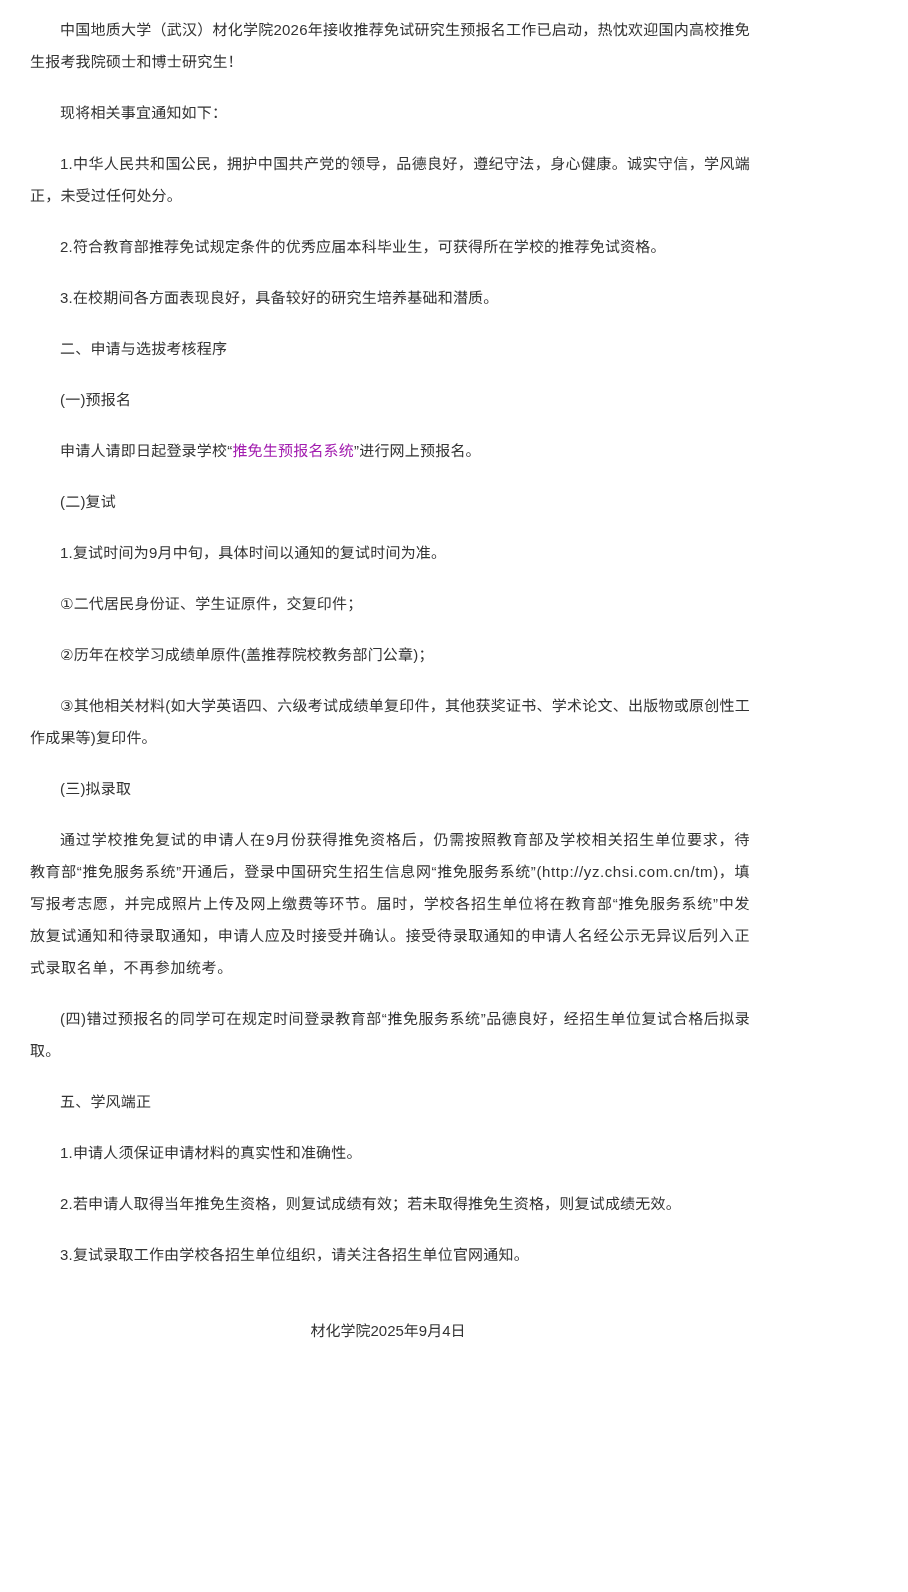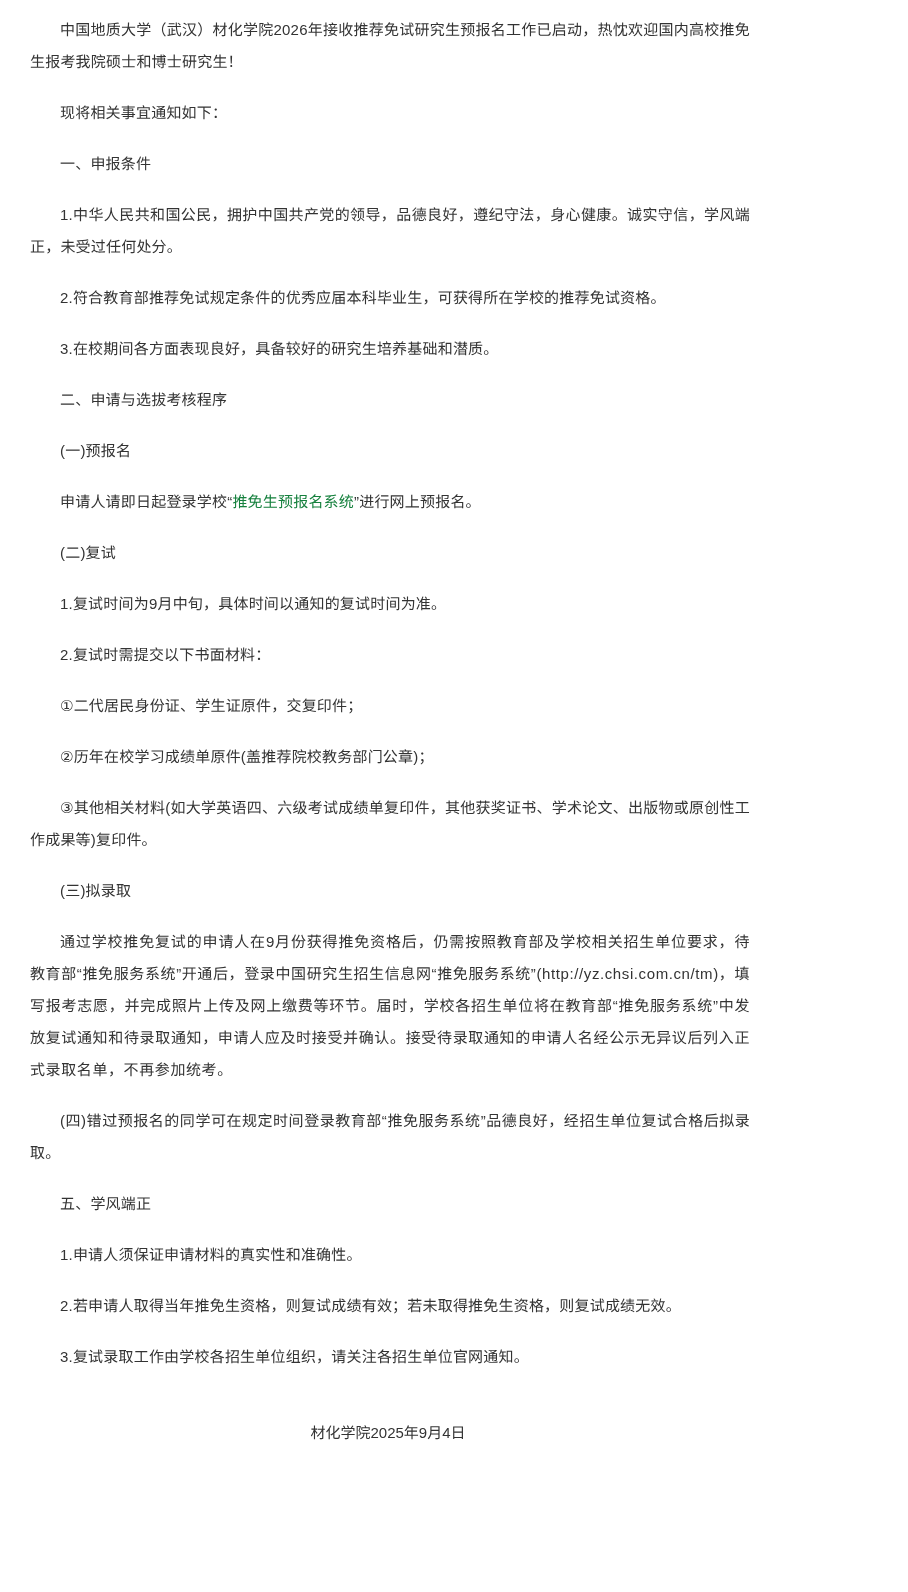--- a/index.html
+++ b/index.html
@@ -31,21 +31,21 @@
     letter-spacing: 0.2px;
   }
   .para.indent {
     text-indent: 2em;
   }
   .para.first {
     text-indent: 2em;
     margin-top: 4px;
   }
   .link {
-    color: #15803d;
+    color: #a21caf;
     text-decoration: none;
     cursor: pointer;
   }
   .sign {
     font-size: 15px;
     line-height: 32px;
     color: #333333;
     text-align: center;
     margin: 44px 0 0 0;
     padding-right: 4px;
@@ -56,39 +56,37 @@
 </style>
 </head>
 <body>
 
 <div class="page">
 
   <p class="para first">中国地质大学（武汉）材化学院2026年接收推荐免试研究生预报名工作已启动，热忱欢迎国内高校推免生报考我院硕士和博士研究生！</p>
 
   <p class="para indent">现将相关事宜通知如下：</p>
 
-  <p class="para indent">一、申报条件</p>
 
   <p class="para indent">1.中华人民共和国公民，拥护中国共产党的领导，品德良好，遵纪守法，身心健康。诚实守信，学风端正，未受过任何处分。</p>
 
   <p class="para indent">2.符合教育部推荐免试规定条件的优秀应届本科毕业生，可获得所在学校的推荐免试资格。</p>
 
   <p class="para indent">3.在校期间各方面表现良好，具备较好的研究生培养基础和潜质。</p>
 
   <p class="para indent">二、申请与选拔考核程序</p>
 
   <p class="para indent">(一)预报名</p>
 
   <p class="para indent"><span>申请人请即日起登录学校</span><span>“</span><a class="link" href="#">推免生预报名系统</a><span>”</span><span>进行网上预报名。</span></p>
 
   <p class="para indent">(二)复试</p>
 
   <p class="para indent">1.复试时间为9月中旬，具体时间以通知的复试时间为准。</p>
 
-  <p class="para indent">2.复试时需提交以下书面材料：</p>
 
   <p class="para indent">①二代居民身份证、学生证原件，交复印件；</p>
 
   <p class="para indent">②历年在校学习成绩单原件(盖推荐院校教务部门公章)；</p>
 
   <p class="para indent">③其他相关材料(如大学英语四、六级考试成绩单复印件，其他获奖证书、学术论文、出版物或原创性工作成果等)复印件。</p>
 
   <p class="para indent">(三)拟录取</p>
 
   <p class="para indent mono-url">通过学校推免复试的申请人在9月份获得推免资格后，仍需按照教育部及学校相关招生单位要求，待教育部“推免服务系统”开通后，登录中国研究生招生信息网“推免服务系统”(http://yz.chsi.com.cn/tm)，填写报考志愿，并完成照片上传及网上缴费等环节。届时，学校各招生单位将在教育部“推免服务系统”中发放复试通知和待录取通知，申请人应及时接受并确认。接受待录取通知的申请人名经公示无异议后列入正式录取名单，不再参加统考。</p>

